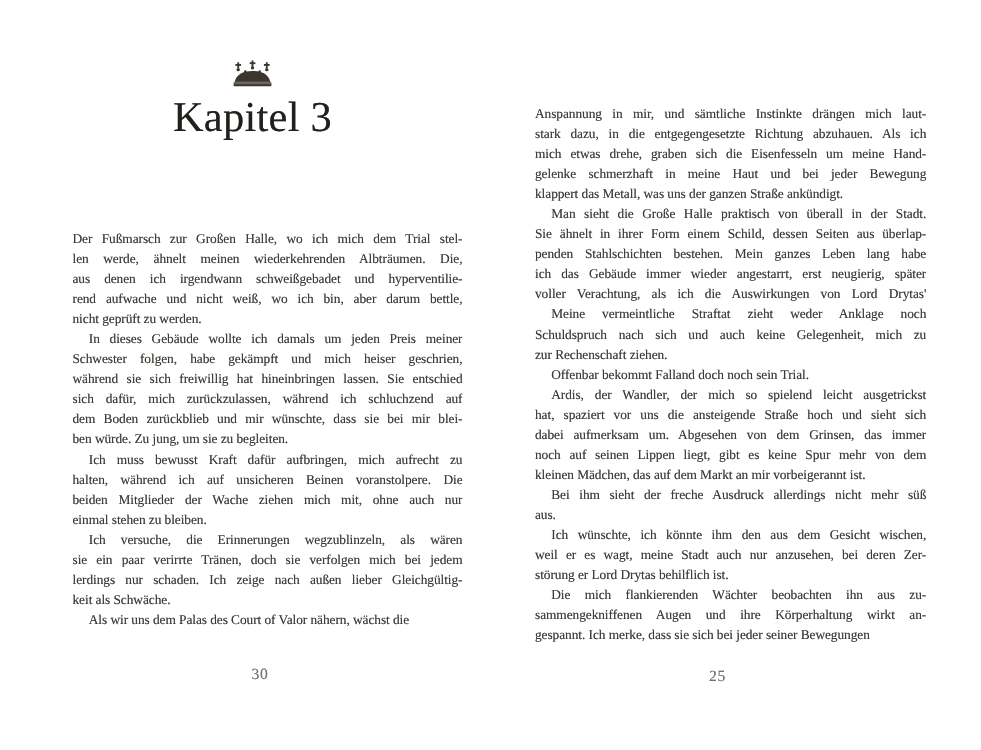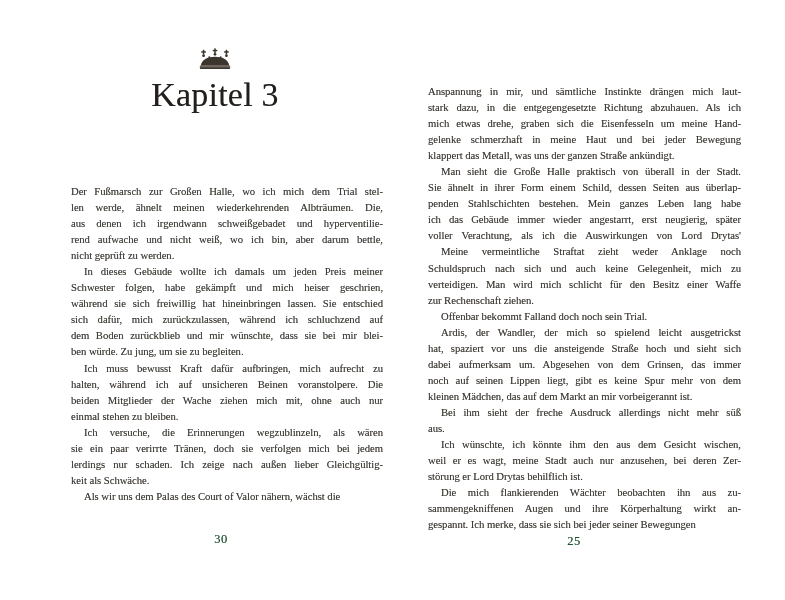--- a/index.html
+++ b/index.html
@@ -14,21 +14,21 @@
     background: #ffffff;
     overflow: hidden;
     font-family: "Liberation Serif", "DejaVu Serif", serif;
     color: #3e3a35;
   }
   .page {
     position: absolute;
     top: 0;
     height: 600px;
   }
-  .page-left  { left: 58px;  width: 312px; margin-left: 13px; }
+  .page-left  { left: 58px;  width: 312px; }
   .page-right { left: 428px; width: 313px; }
 
   .chapter-head {
     position: absolute;
     top: 48px;
     left: 0;
     width: 288px;
     text-align: center;
   }
   .crown {
@@ -72,21 +72,21 @@
   }
   .line.last   { text-align-last: left; }
   .line.indent { text-indent: 13px; }
 
   .pagenum {
     position: absolute;
     left: 0;
     text-align: center;
     font-size: 12.5px;
     letter-spacing: 0.5px;
-    color: #14532d;
+    color: #737373;
     text-shadow: 0 0 0.5px rgba(62,58,53,0.5);
   }
   .page-left  .pagenum { top: 532px; width: 300px; }
   .page-right .pagenum { top: 534px; width: 292px; }
 </style>
 </head>
 <body>
 
 <div class="canvas">
 
@@ -146,21 +146,20 @@
         <div class="line">mich etwas drehe, graben sich die Eisenfesseln um meine Hand-</div>
         <div class="line">gelenke schmerzhaft in meine Haut und bei jeder Bewegung</div>
         <div class="line last">klappert das Metall, was uns der ganzen Straße ankündigt.</div>
         <div class="line indent">Man sieht die Große Halle praktisch von überall in der Stadt.</div>
         <div class="line">Sie ähnelt in ihrer Form einem Schild, dessen Seiten aus überlap-</div>
         <div class="line">penden Stahlschichten bestehen. Mein ganzes Leben lang habe</div>
         <div class="line">ich das Gebäude immer wieder angestarrt, erst neugierig, später</div>
         <div class="line">voller Verachtung, als ich die Auswirkungen von Lord Drytas'</div>
         <div class="line indent">Meine vermeintliche Straftat zieht weder Anklage noch</div>
         <div class="line">Schuldspruch nach sich und auch keine Gelegenheit, mich zu</div>
-        <div class="line">verteidigen. Man wird mich schlicht für den Besitz einer Waffe</div>
         <div class="line last">zur Rechenschaft ziehen.</div>
         <div class="line last indent">Offenbar bekommt Falland doch noch sein Trial.</div>
         <div class="line indent">Ardis, der Wandler, der mich so spielend leicht ausgetrickst</div>
         <div class="line">hat, spaziert vor uns die ansteigende Straße hoch und sieht sich</div>
         <div class="line">dabei aufmerksam um. Abgesehen von dem Grinsen, das immer</div>
         <div class="line">noch auf seinen Lippen liegt, gibt es keine Spur mehr von dem</div>
         <div class="line last">kleinen Mädchen, das auf dem Markt an mir vorbeigerannt ist.</div>
         <div class="line indent">Bei ihm sieht der freche Ausdruck allerdings nicht mehr süß</div>
         <div class="line last">aus.</div>
         <div class="line indent">Ich wünschte, ich könnte ihm den aus dem Gesicht wischen,</div>

